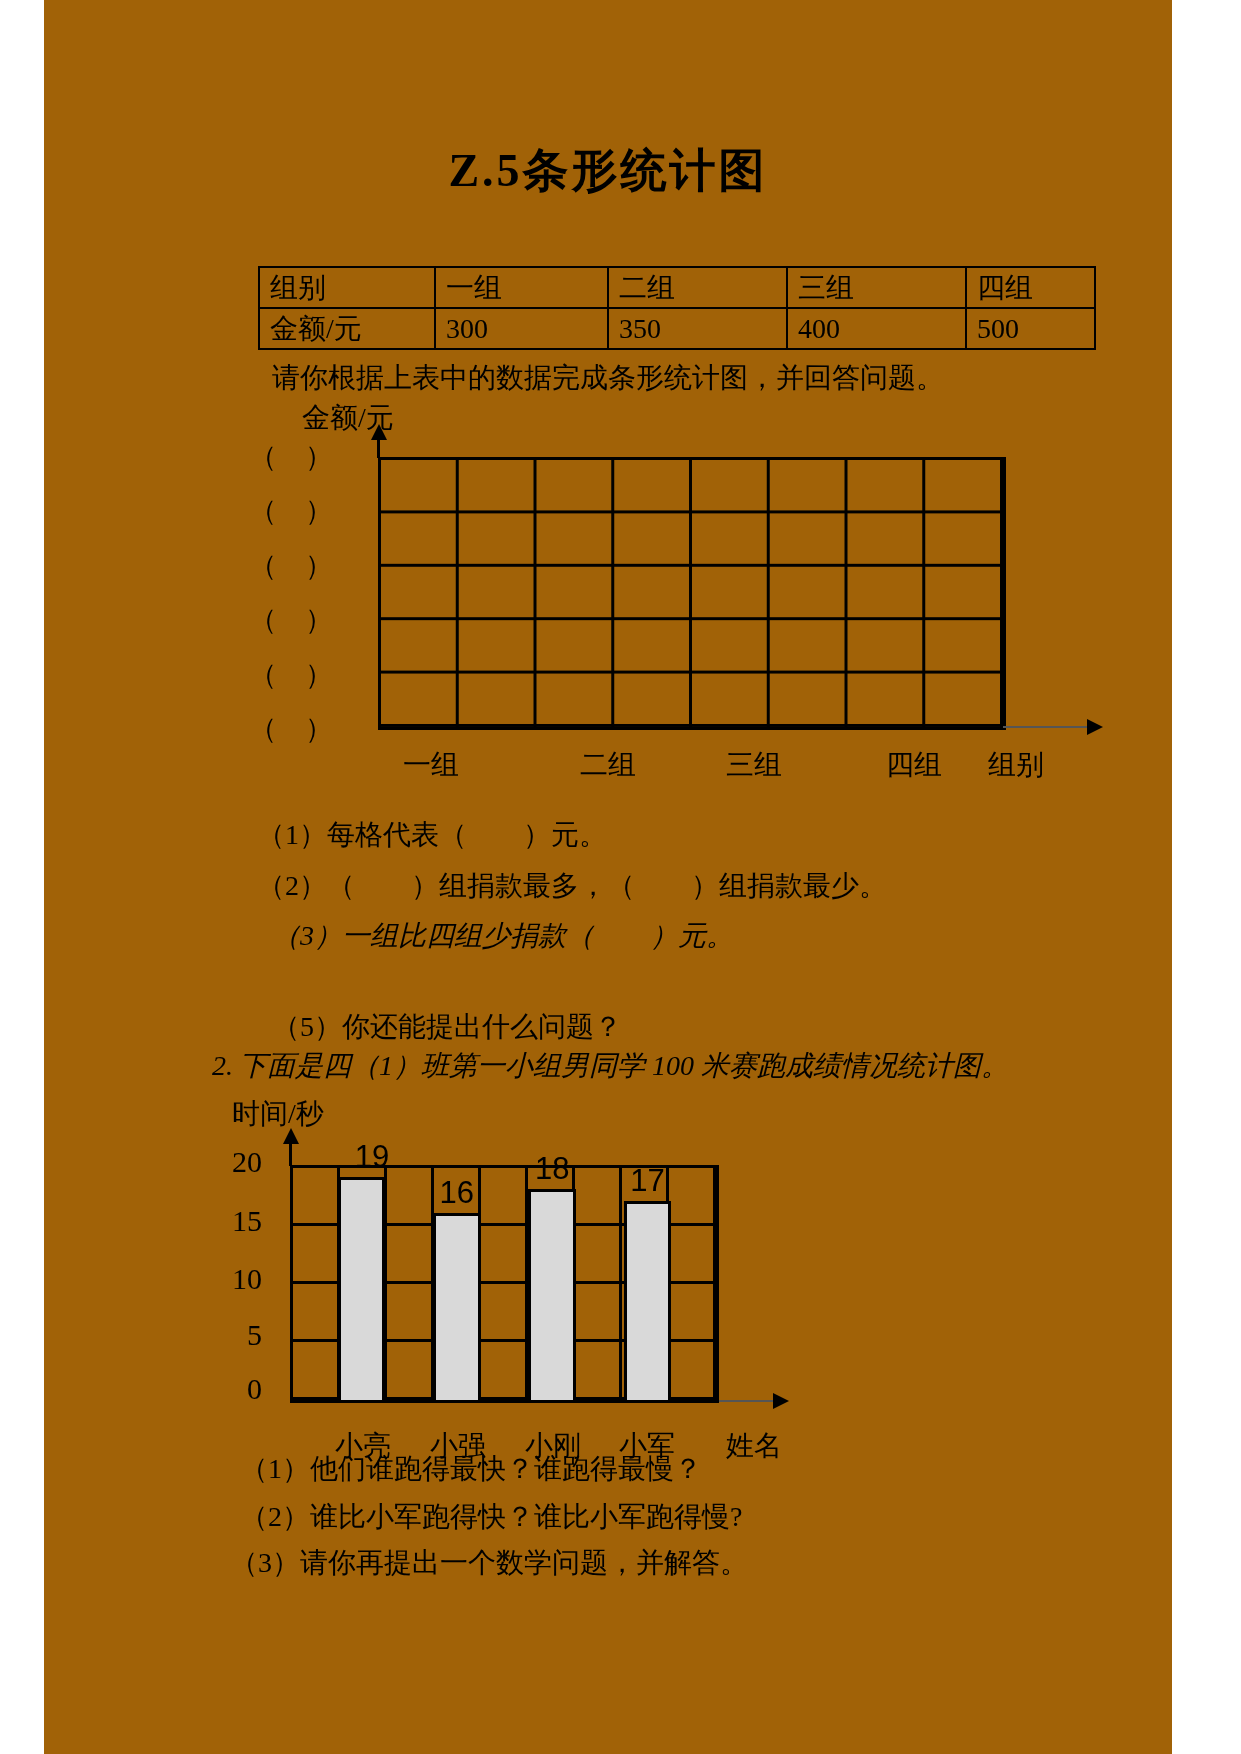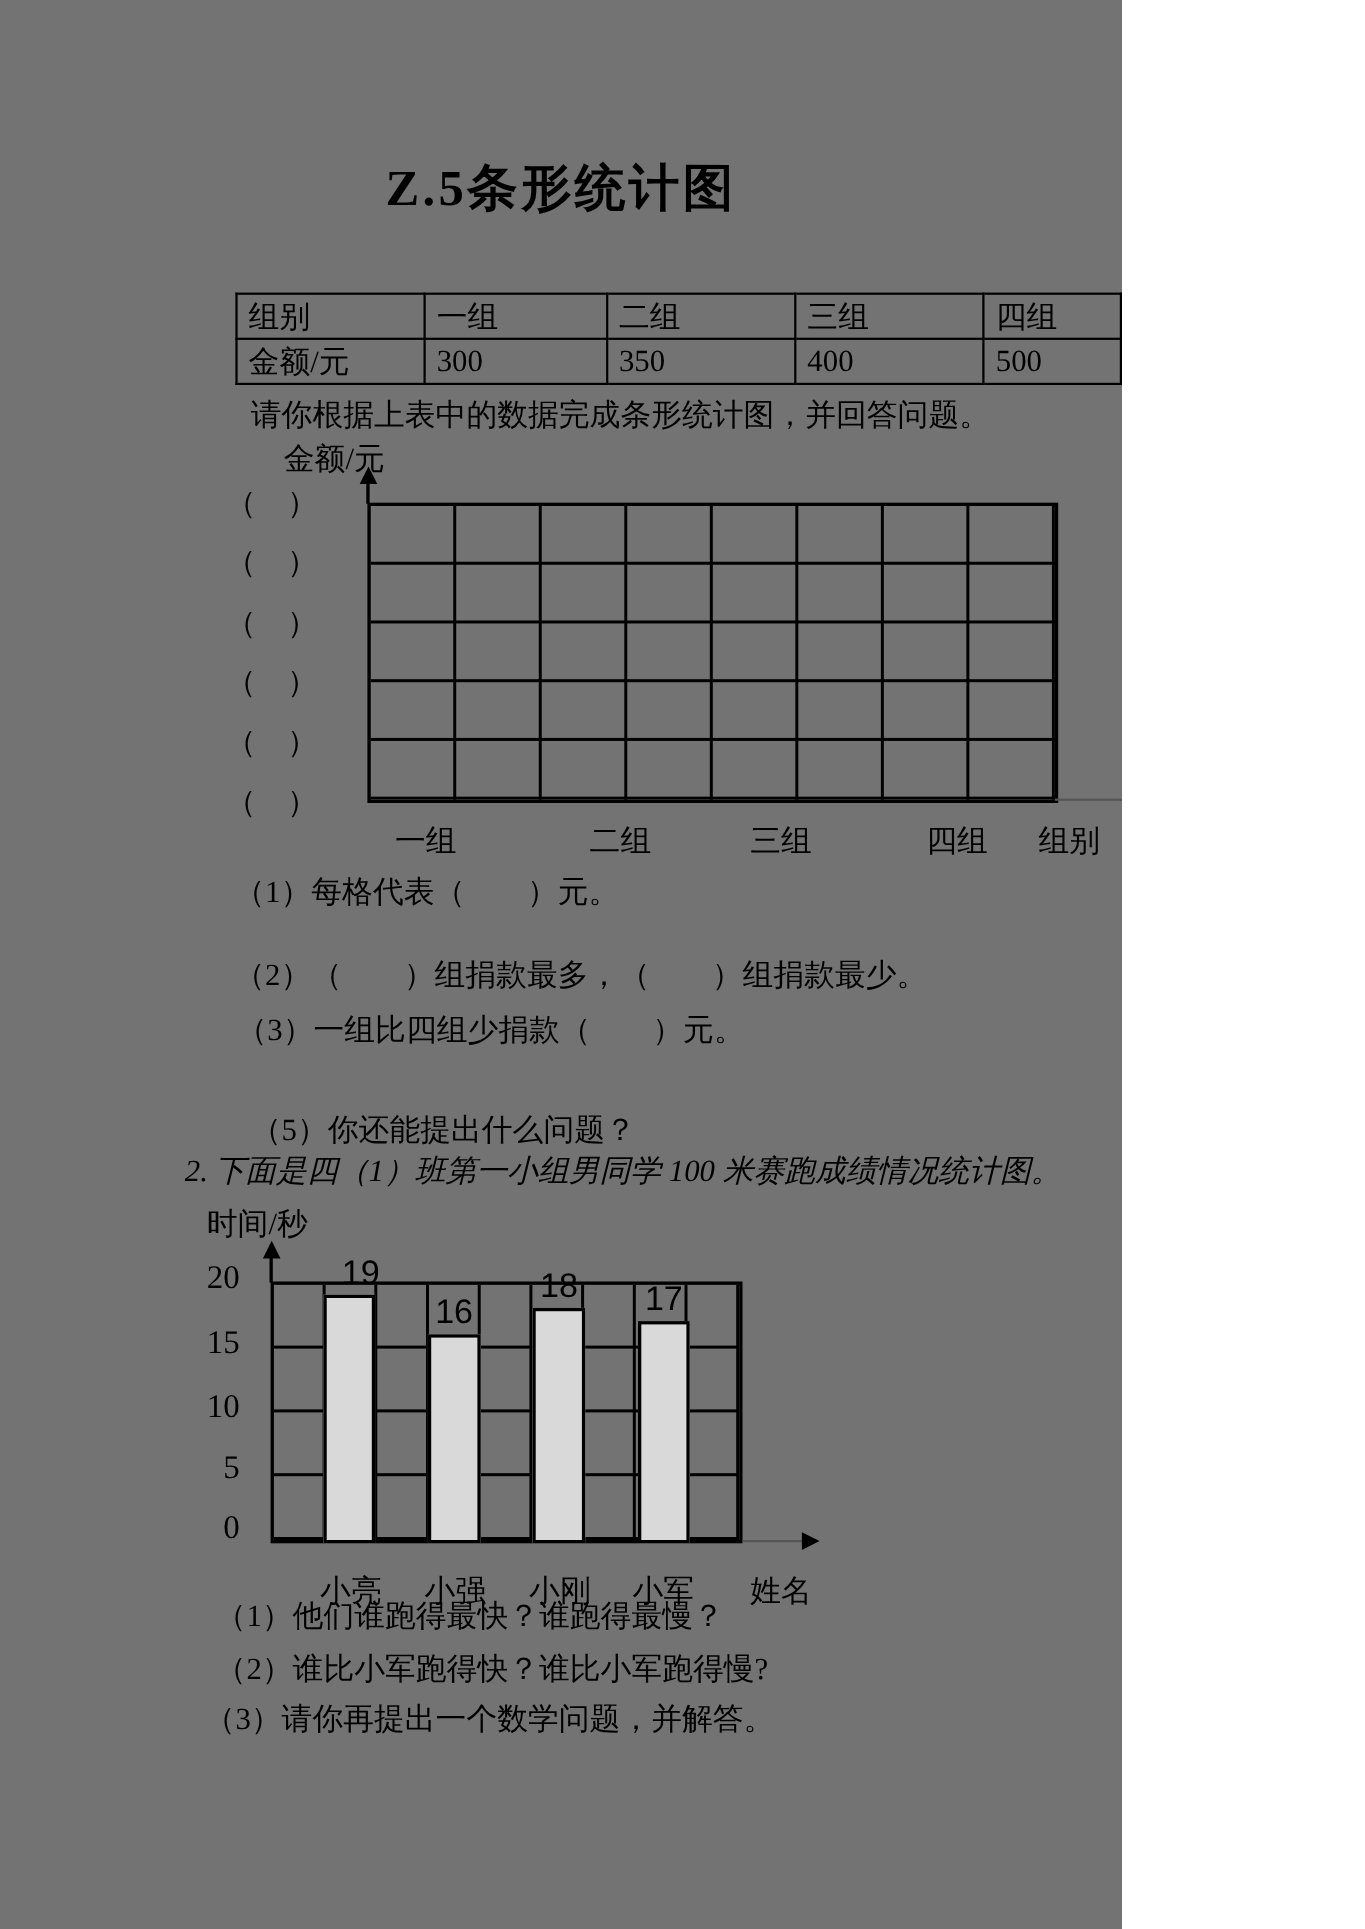--- a/index.html
+++ b/index.html
@@ -1,18 +1,18 @@
 <!DOCTYPE html>
 <html><head>
 <meta charset="utf-8">
 <style>
   html,body{margin:0;padding:0;background:#fff;}
   #page{
-    position:relative;width:1020px;height:1754px;background:#737373;
-    font-family:"Liberation Serif","DejaVu Serif",serif;color:#000;overflow:hidden;
+    position:relative;width:1128px;height:1754px;background:#a16207;
+    font-family:"Liberation Serif","DejaVu Serif",serif;color:#000;overflow:hidden;margin-left:44px;
   }
   .abs{position:absolute;}
   .txt{font-size:28px;line-height:1.25;white-space:nowrap;}
   .title{
     left:0;right:0;top:140px;text-align:center;
     font-size:46px;font-weight:bold;letter-spacing:3px;white-space:nowrap;
   }
   table.stat{border-collapse:collapse;table-layout:fixed;}
   table.stat td{
     border:2px solid #000;font-size:28px;height:39px;
@@ -92,23 +92,23 @@
 
   <div class="hline" style="left:959px;top:726px;width:86px;"></div>
   <div class="arrow-right" style="left:1043px;top:719px;"></div>
 
   <div class="xlab" style="left:355px;top:746px;">一组</div>
   <div class="xlab" style="left:532px;top:746px;">二组</div>
   <div class="xlab" style="left:678px;top:746px;">三组</div>
   <div class="xlab" style="left:838px;top:746px;">四组</div>
   <div class="xlab" style="left:940px;top:746px;">组别</div>
 
-  <div class="abs q" style="left:213px;top:792px;">（1）每格代表（　　）元。</div>
+  <div class="abs q" style="left:213px;top:816px;">（1）每格代表（　　）元。</div>
   <div class="abs q" style="left:213px;top:867px;">（2）（　　）组捐款最多，（　　）组捐款最少。</div>
-  <div class="abs q" style="left:215px;top:917px;">（3）一组比四组少捐款（　　）元。</div>
+  <div class="abs q" style="left:228px;top:917px;font-style:italic;">（3）一组比四组少捐款（　　）元。</div>
   <div class="abs q" style="left:228px;top:1008px;">（5）你还能提出什么问题？</div>
 
   <div class="abs txt" style="left:168px;top:1048px;font-style:italic;">
     <span>2.</span><span style="margin-left:6px;">下面是四（1）班第一小组男同学 100 米赛跑成绩情况统计图。</span>
   </div>
 
   <div class="abs txt" style="left:188px;top:1096px;">时间/秒</div>
   <div class="arrow-up" style="left:239px;top:1128px;"></div>
   <div class="vline" style="left:245px;top:1142px;height:24px;"></div>
 

